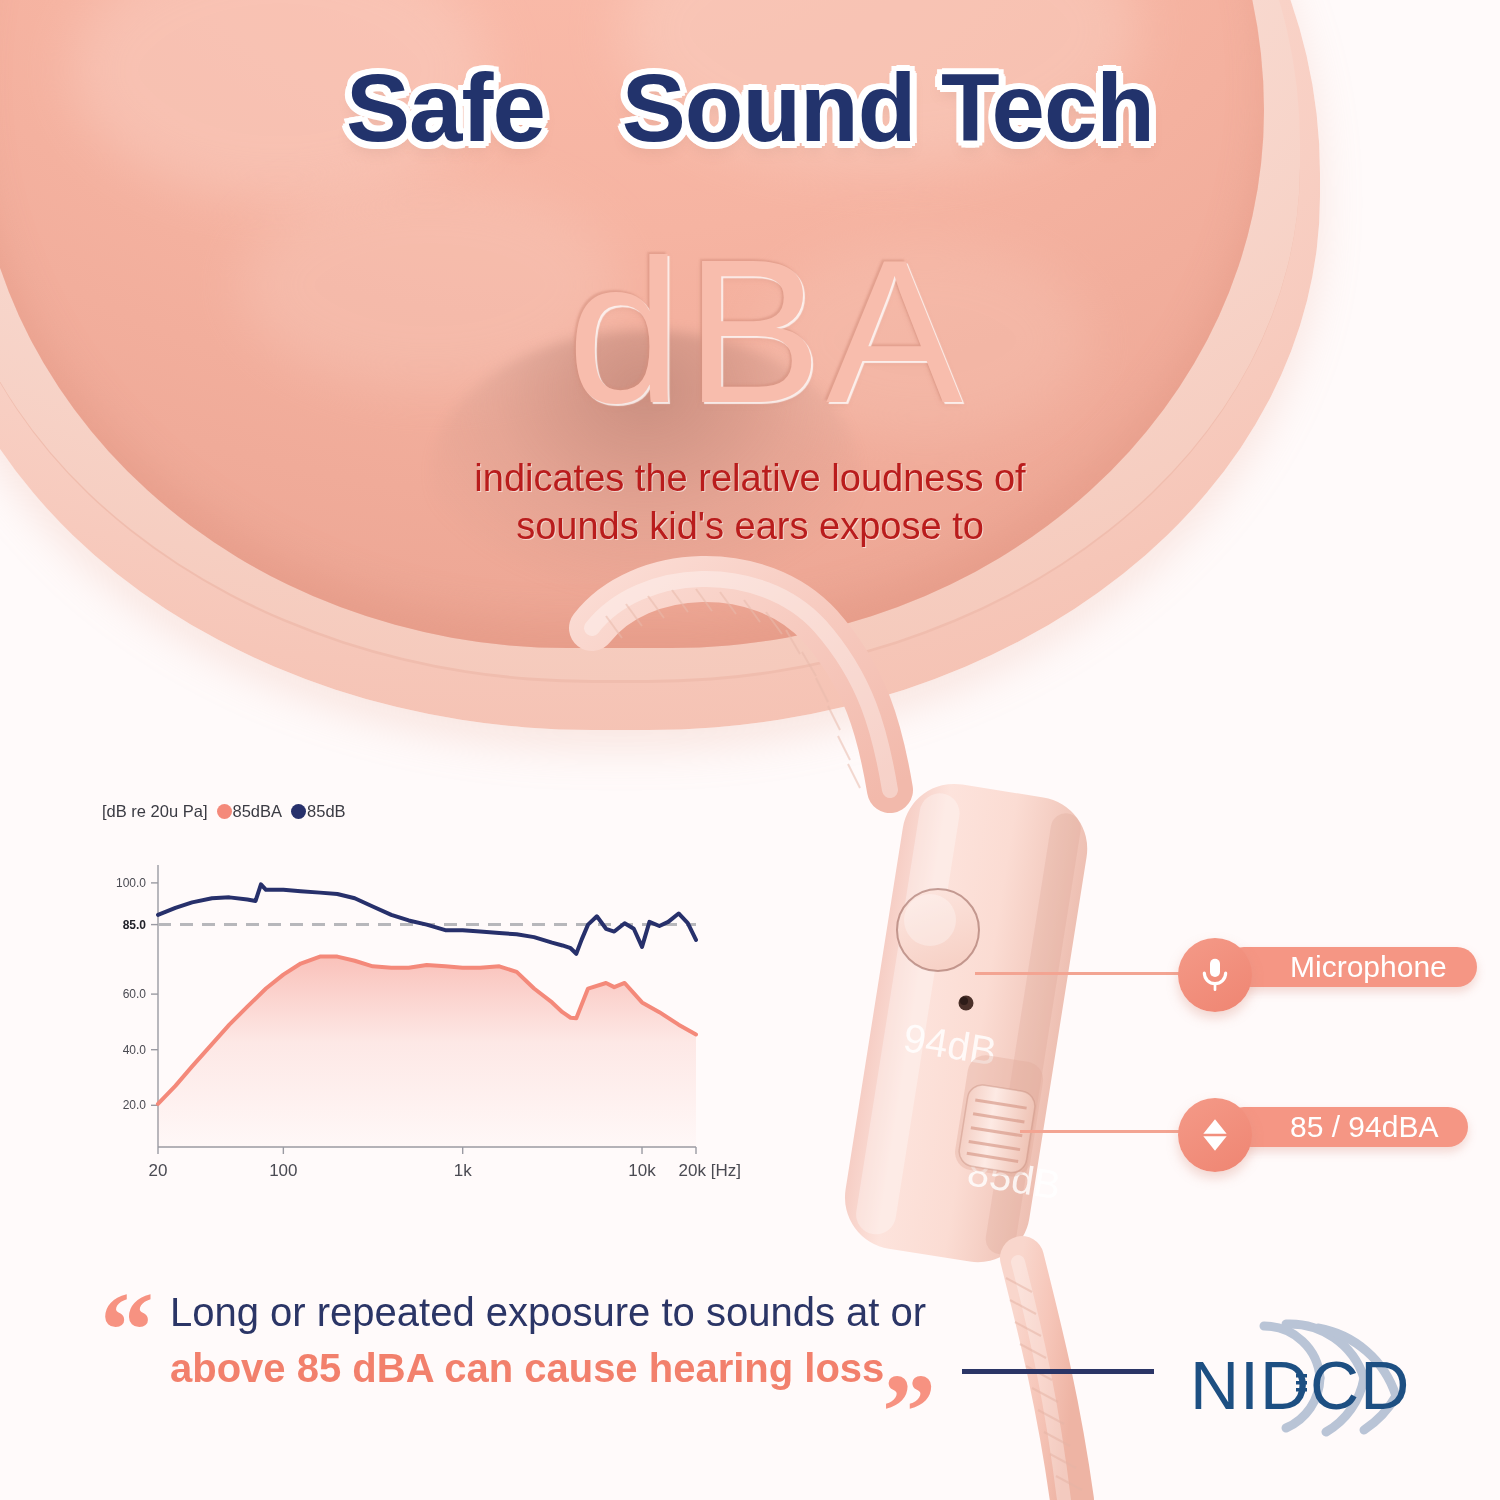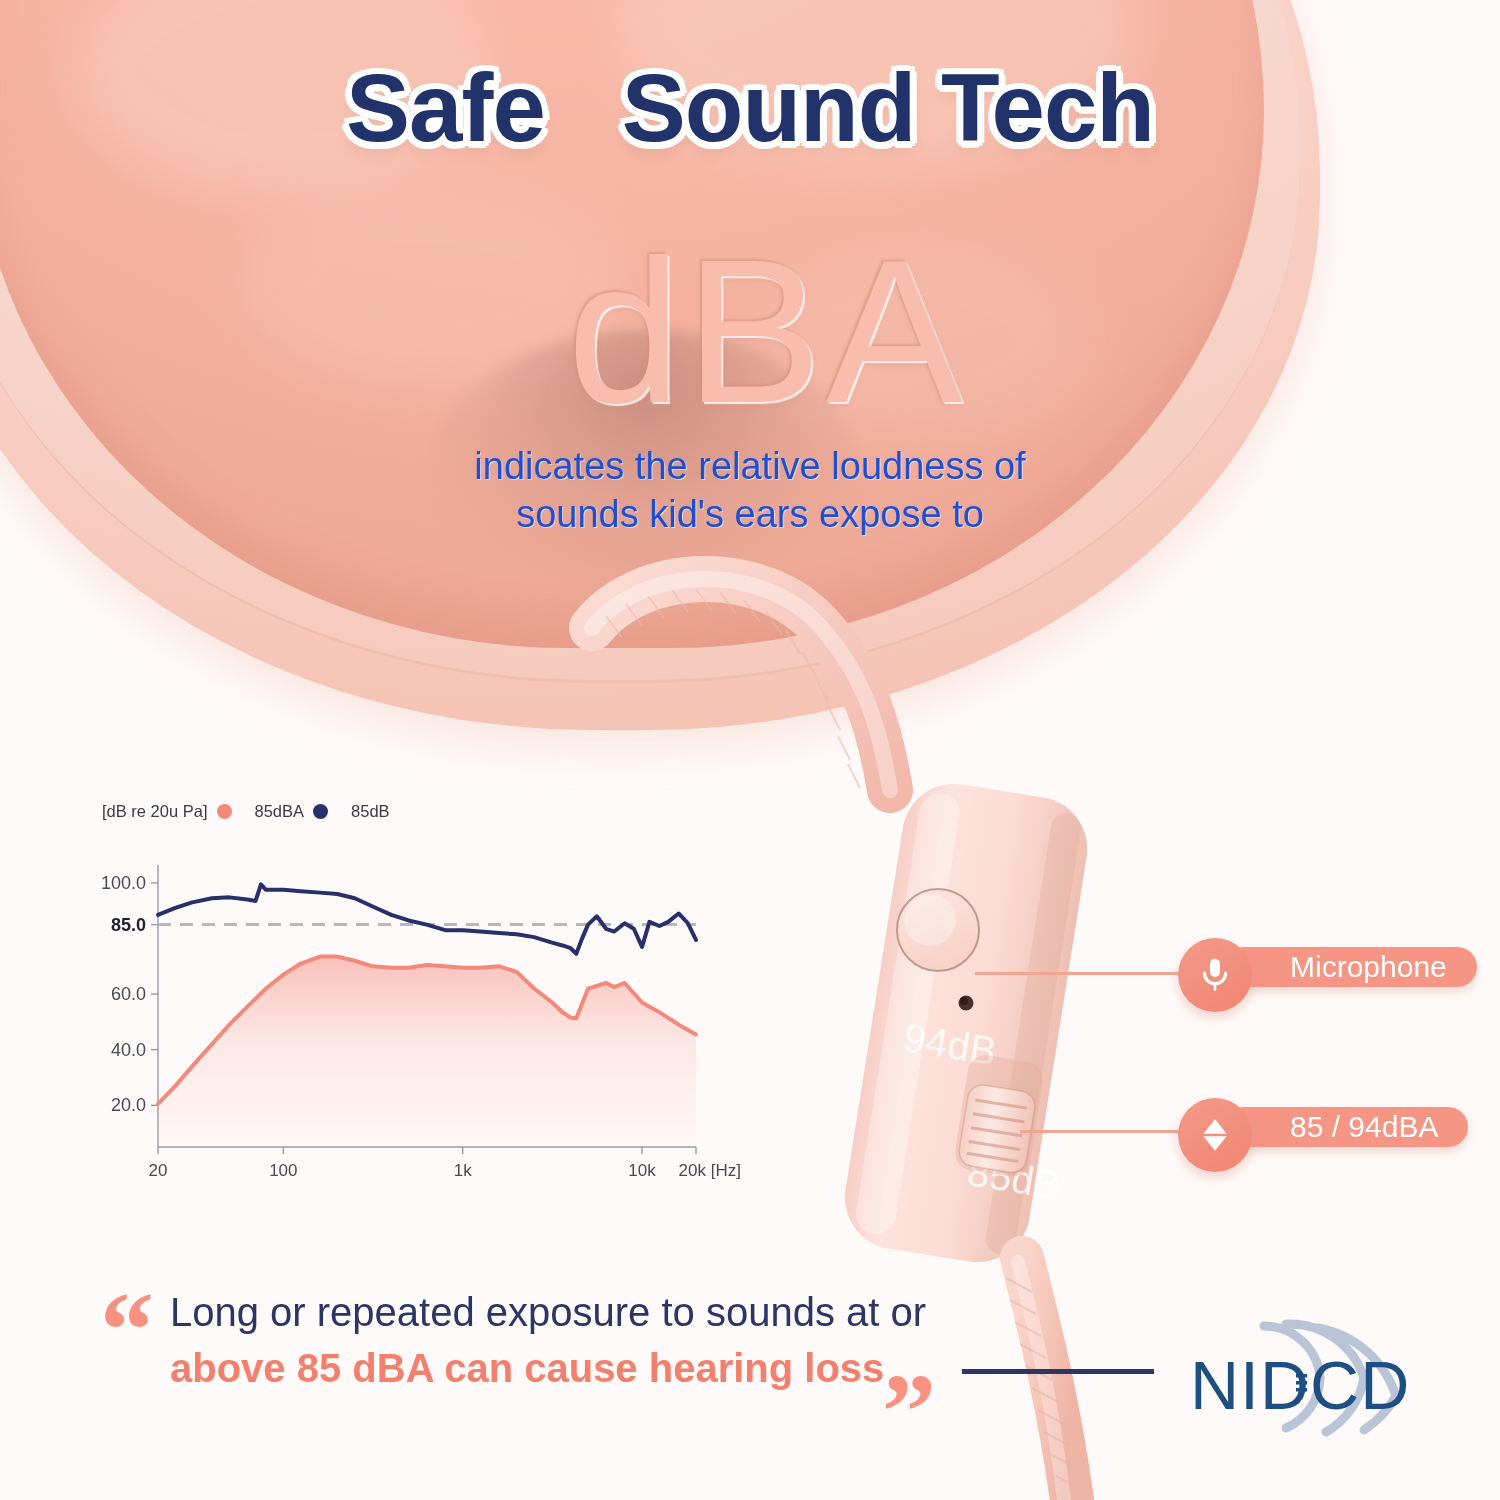--- a/index.html
+++ b/index.html
@@ -65,41 +65,41 @@
   .dba{
     font-size:205px;line-height:1;font-weight:normal;letter-spacing:4px;
     color:#f8bdad;
     text-shadow:
       2px 2px 1px rgba(255,255,255,.80),
       -2px -2px 2px rgba(214,143,126,.55),
       0 3px 5px rgba(214,143,126,.35);
     margin-left: 34px;
   }
   .dba-sub{
-    margin-top:10px;
-    font-size:38px;line-height:1.25;color:#1d4ed8;
+    margin-top:22px;
+    font-size:38px;line-height:1.25;color:#b91c1c;
     text-shadow:1px 1px 0 rgba(255,255,255,.55);
   }
 
   
   .cable-svg{position:absolute;left:0;top:0;width:1500px;height:1500px;}
 
   
   .chart-panel{position:absolute;left:100px;top:800px;width:610px;height:390px;}
   .chart-legend{
     position:absolute;left:2px;top:2px;
     display:flex;align-items:center;gap:9px;
     font-size:16.5px;color:#3b3b43;white-space:nowrap;
   }
   .legend-dot{width:15px;height:15px;border-radius:50%;display:inline-block;}
-  .legend-grp{display:flex;align-items:center;gap:23px;}
+  .legend-grp{display:flex;align-items:center;gap:1px;}
   .chart-area{position:absolute;left:0;top:55px;width:610px;height:335px;}
   .chart-svg{position:absolute;left:0;top:0;}
   .y-lab{
-    position:absolute;right:612px;font-size:18px;color:#4a4a52;
+    position:absolute;right:612px;font-size:12px;color:#4a4a52;
     text-align:left;white-space:nowrap;transform:translateY(-50%);
   }
   .y-lab.bold{font-weight:bold;color:#22222a;}
   .x-lab{
     position:absolute;font-size:17px;color:#4a4a52;white-space:nowrap;
     transform:translateX(-50%);
   }
 
   
   .callout{position:absolute;display:flex;align-items:center;height:74px;}

